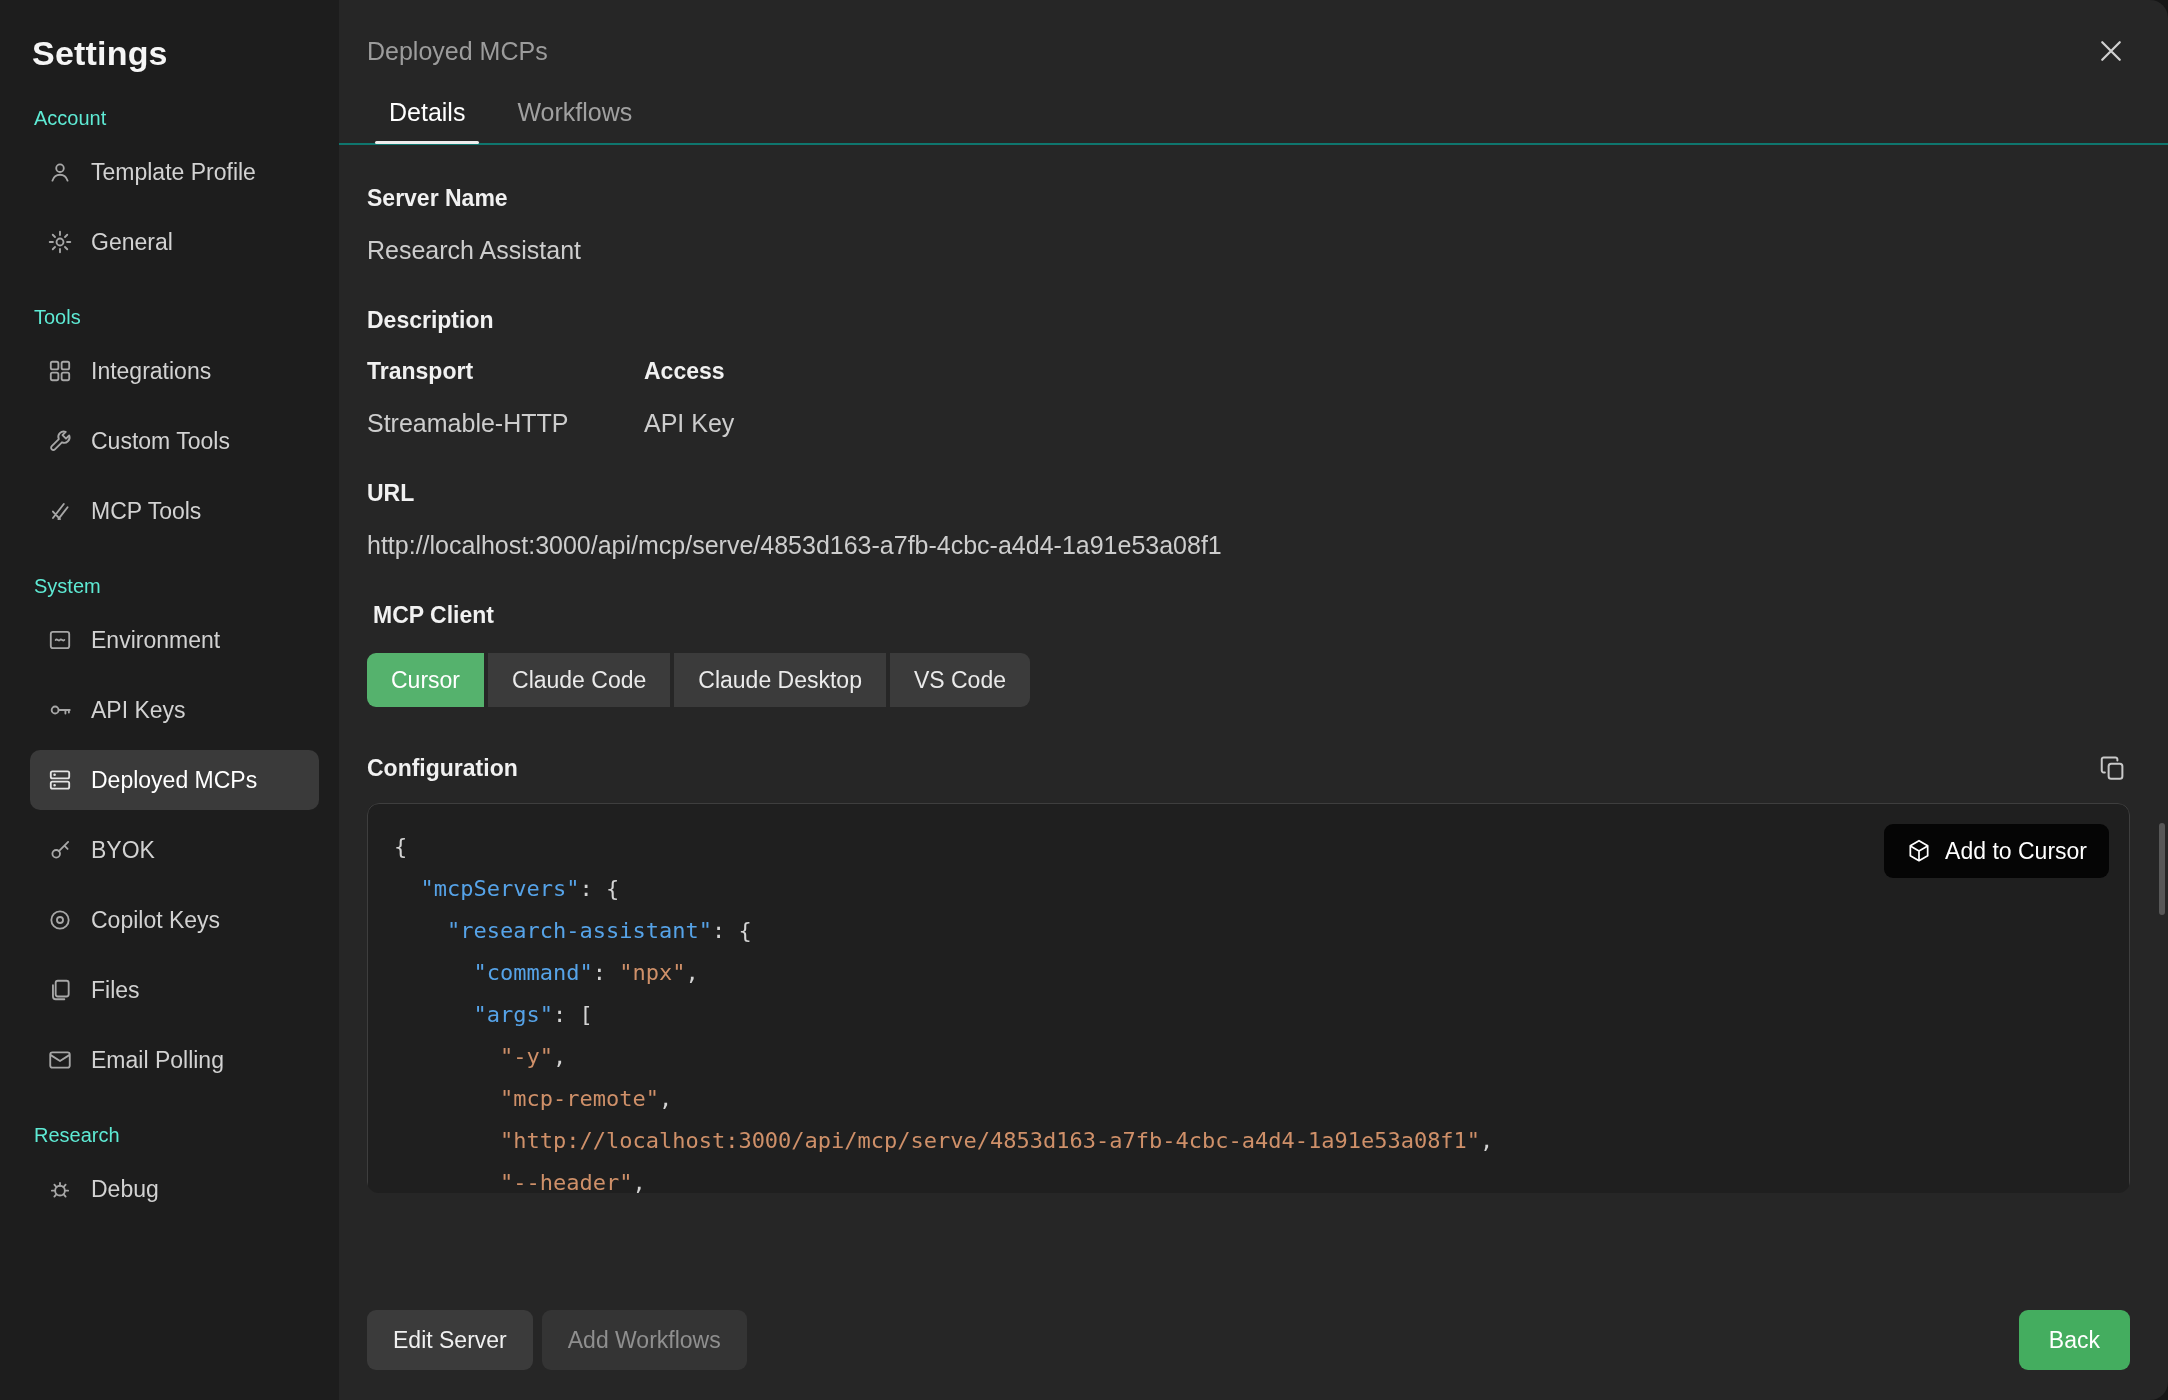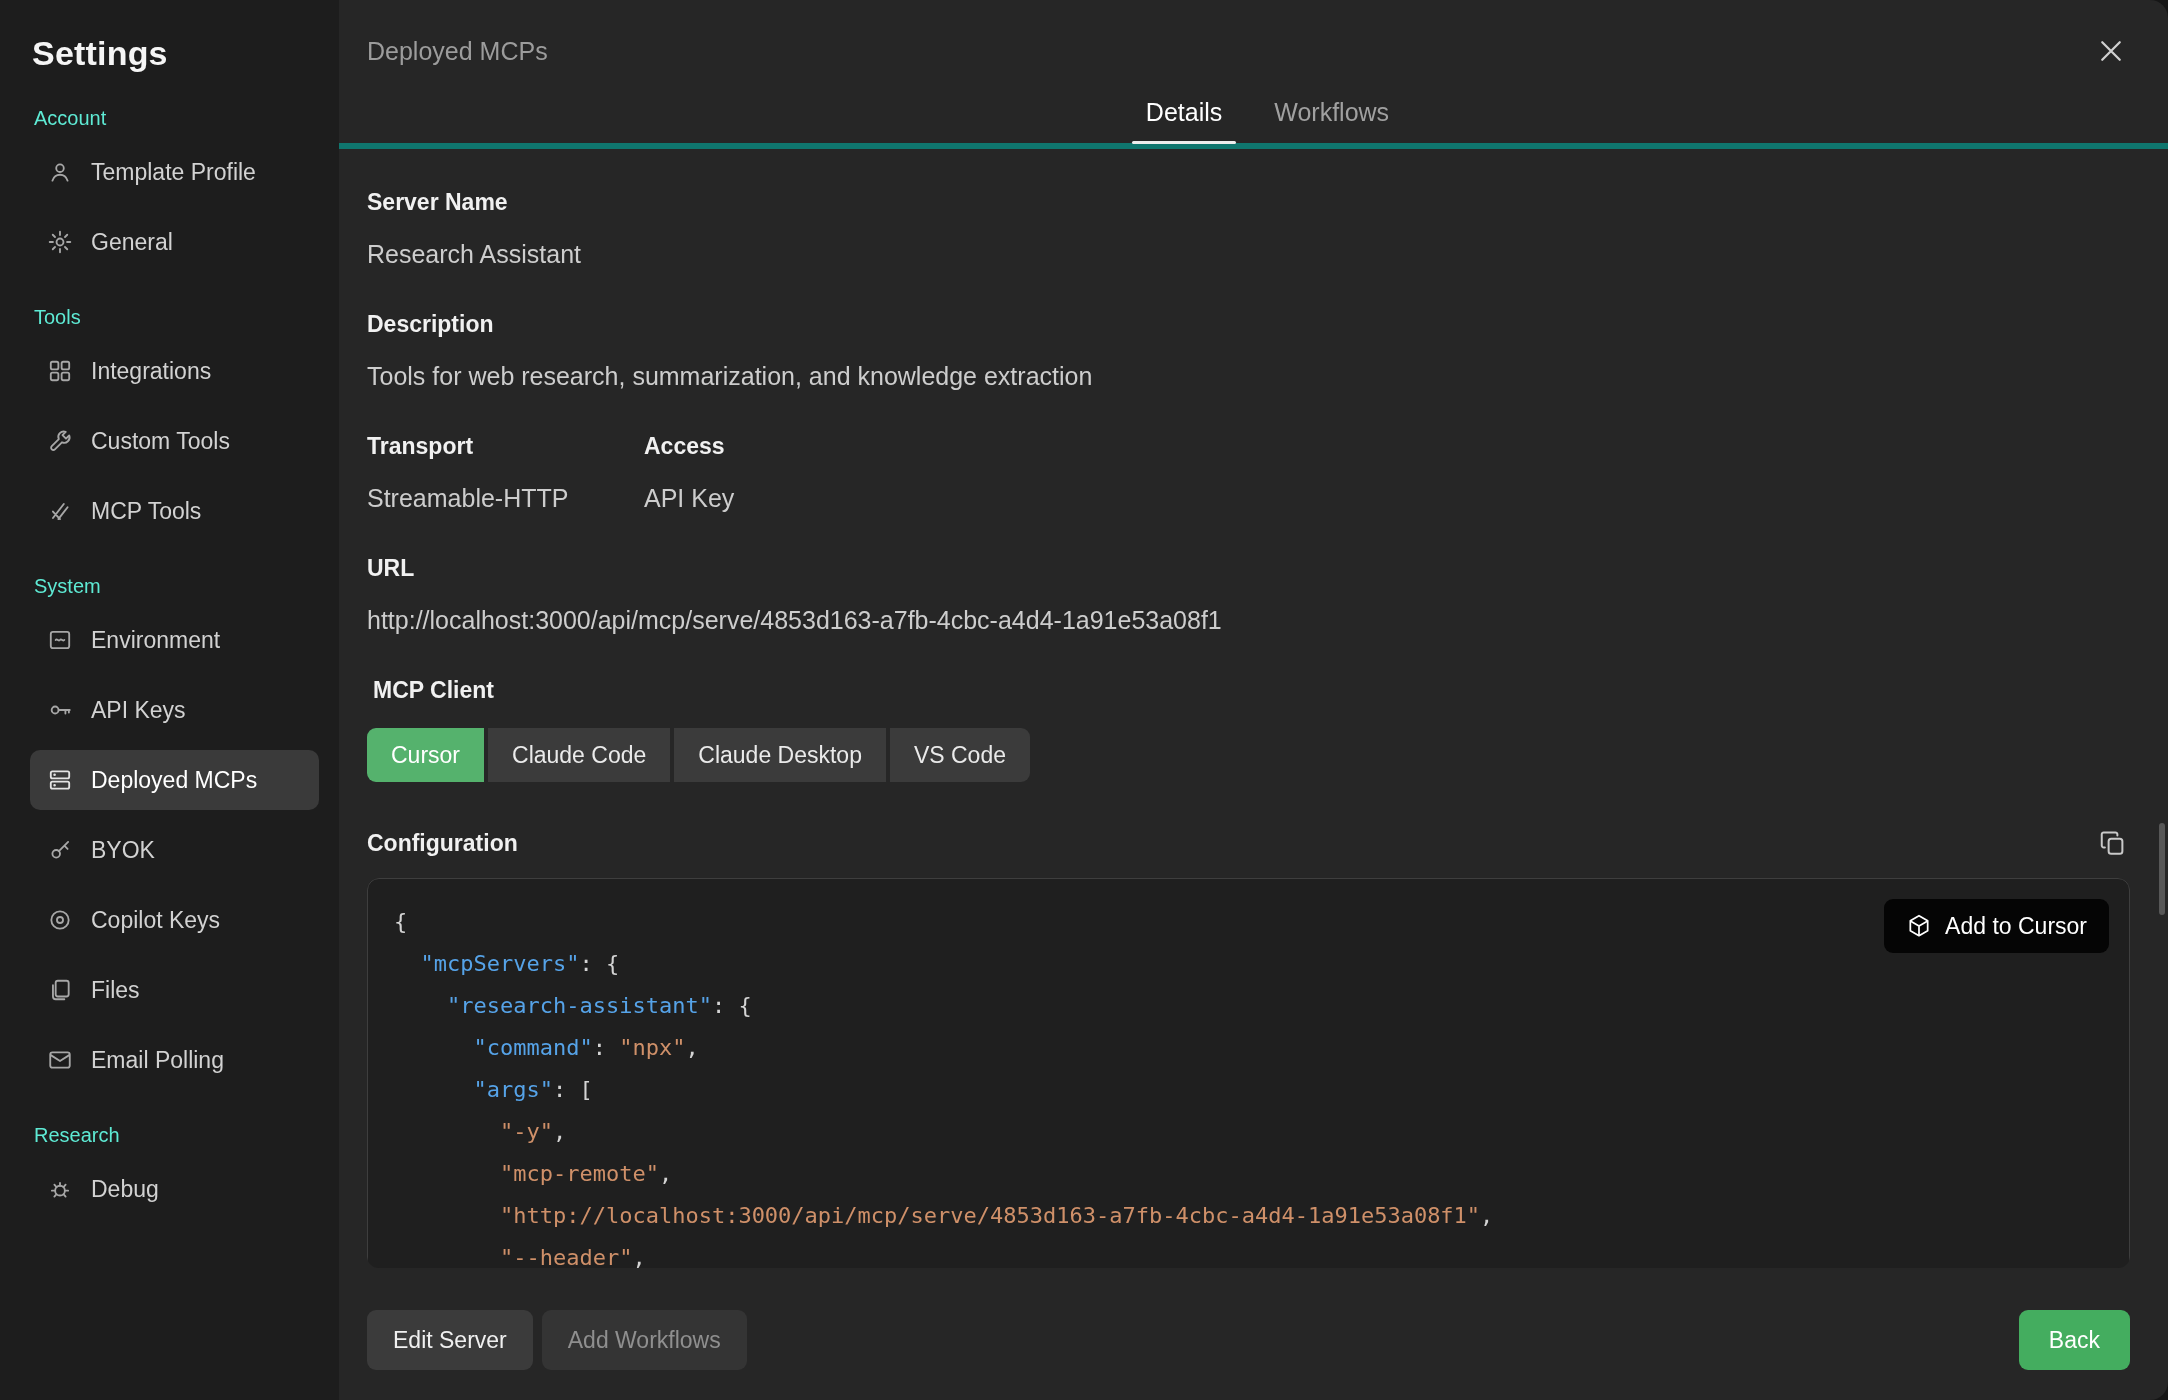--- a/index.html
+++ b/index.html
@@ -42,22 +42,21 @@
   .main-header{
     display:flex;align-items:center;justify-content:space-between;
     padding:32px 38px 0 28px;
   }
   .main-title{font-size:25px;color:#9c9c9c;font-weight:400;}
   .close-btn{background:none;border:none;color:#d0d0d0;cursor:pointer;padding:4px;display:flex;}
   .close-btn svg{width:30px;height:30px;}
 
   .tabs{
     display:flex;gap:8px;margin-top:16px;padding-left:28px;
-    border-bottom:6px solid #0f766e;
-    justify-content:center;
+    border-bottom:2px solid #0f766e;
   }
   .tab{
     background:none;border:none;cursor:pointer;position:relative;
     padding:12px 22px 16px;font-size:25px;color:#a0a0a0;font-family:inherit;
   }
   .tab.active{color:#ffffff;font-weight:500;}
   .tab.active::after{
     content:"";position:absolute;left:8px;right:8px;bottom:-1px;height:3px;
     background:#ededed;border-radius:2px;
   }
@@ -271,21 +270,20 @@
         <button class="tab active">Details</button>
         <button class="tab">Workflows</button>
       </div>
 
     <div class="content">
 
       <div class="field-label">Server Name</div>
       <div class="field-value">Research Assistant</div>
 
       <div class="field-label">Description</div>
-      <div class="field-value">Tools for web research, summarization, and knowledge extraction</div>
 
       <div class="pair-grid">
         <div class="field-label">Transport</div>
         <div class="field-label">Access</div>
         <div class="field-value">Streamable-HTTP</div>
         <div class="field-value">API Key</div>
       </div>
 
       <div class="field-label">URL</div>
       <div class="field-value">http://localhost:3000/api/mcp/serve/4853d163-a7fb-4cbc-a4d4-1a91e53a08f1</div>

